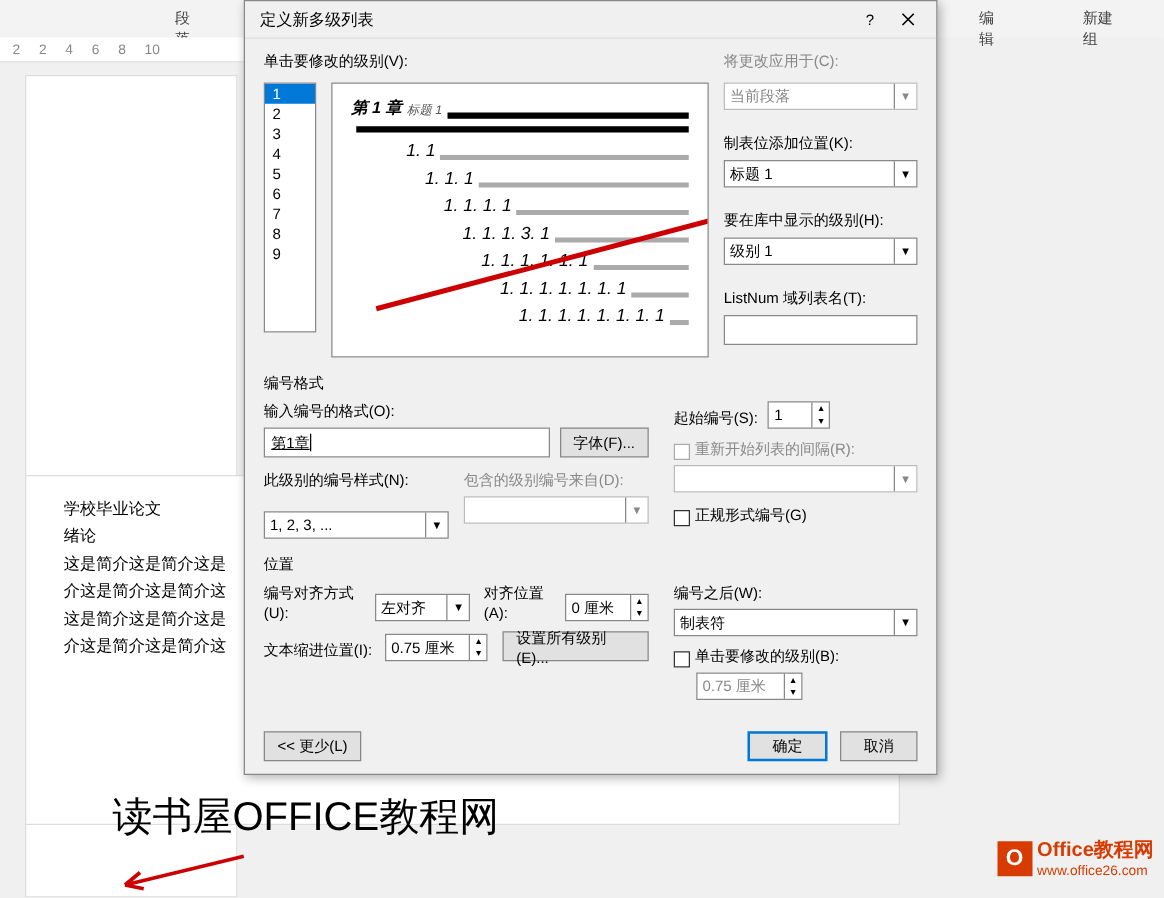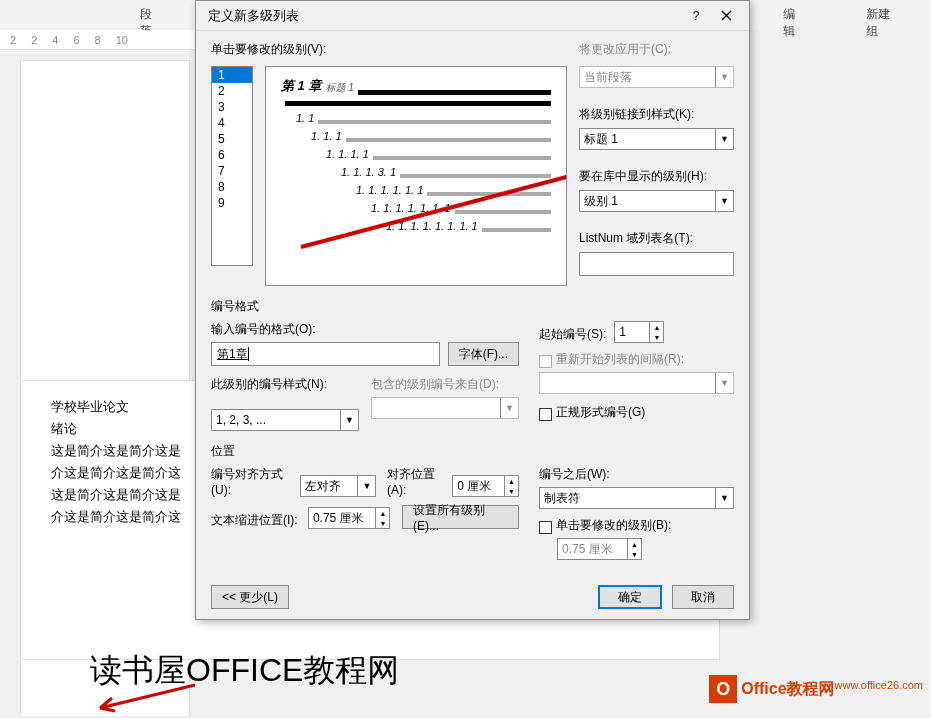--- a/index.html
+++ b/index.html
@@ -26,21 +26,21 @@
     .label { color: #000; }
     .label-dis { color: #888; }
     
     .top-area { display: flex; gap: 12px; }
     .level-list { width: 42px; height: 200px; background: #fff; border: 1px solid #888; overflow-y: scroll; }
     .level-item { padding: 1px 6px; cursor: pointer; }
     .level-item.sel { background: #0078d7; color: #fff; }
     
     .preview { flex: 1; height: 220px; background: #fff; border: 1px solid #888; padding: 10px 15px; position: relative; overflow: hidden; }
     .pv-line { display: flex; align-items: flex-end; margin-bottom: 6px; font-style: italic; }
-    .pv-num { font-size: 11px; white-space: nowrap; }
+    .pv-num { font-size: 14px; white-space: nowrap; margin-left: 29px; }
     .pv-bar { height: 4px; background: #aaa; flex: 1; margin-left: 4px; }
     .pv-bar-dark { height: 5px; background: #000; flex: 1; margin-left: 4px; }
     .pv-head { font-size: 13px; font-weight: bold; }
     .pv-head-sub { font-size: 10px; color: #555; margin-left: 4px; }
     
     .right-col { width: 155px; display: flex; flex-direction: column; gap: 5px; }
     .combo { width: 100%; height: 22px; background: #fff; border: 1px solid #888; display: flex; align-items: center; padding: 0 4px; position: relative; font-size: 12px; }
     .combo-arrow { position: absolute; right: 0; top: 0; width: 18px; height: 100%; border-left: 1px solid #888; display: flex; align-items: center; justify-content: center; font-size: 9px; }
     .combo.dis { color: #888; border-color: #bbb; }
     
@@ -63,25 +63,25 @@
     .check { display: flex; align-items: flex-end; gap: 4px; }
     .checkbox { width: 13px; height: 13px; border: 1px solid #333; background: #fff; }
     .checkbox.dis { border-color: #aaa; }
     
     .pos-area { display: flex; gap: 20px; }
     .pos-left { flex: 1; }
     .pos-right { width: 195px; }
     
     .footer { margin-top: auto; display: flex; justify-content: space-between; align-items: center; padding-top: 15px; }
     
-    .watermark1 { position: absolute; bottom: 25px; left: 90px; font-size: 32px; color: #000; font-weight: 300; z-index: 50; }
+    .watermark1 { position: absolute; bottom: 42px; left: 90px; font-size: 32px; color: #000; font-weight: 300; z-index: 50; }
     .wm-arrow { position: absolute; bottom: 5px; left: 90px; color: #cc0000; }
     .watermark2 { position: absolute; bottom: 15px; right: 8px; display: flex; align-items: center; z-index: 50; }
     .wm-icon { width: 28px; height: 28px; background: #d83b01; display: flex; align-items: center; justify-content: center; color: #fff; font-size: 18px; font-weight: bold; margin-right: 4px; }
-    .wm-text { display: flex; flex-direction: row; }
+    .wm-text { display: flex; flex-direction: column; }
     .wm-t1 { color: #d83b01; font-size: 16px; font-weight: bold; }
     .wm-t2 { color: #d83b01; font-size: 11px; }
     .cursor-mark { display: inline-block; border-right: 1px solid #000; height: 14px; vertical-align: middle; }
     .underline { text-decoration: underline; }
   </style>
 </head>
 <body>
 
 <div class="bg-top">
   <div class="ribbon-group" style="margin-left:110px">段落</div>
@@ -188,21 +188,21 @@
           <line x1="370" y1="0" x2="10" y2="95" stroke="#cc0000" stroke-width="4" marker-start="url(#ah)"></line>
         </svg>
       </div>
 
       <div class="right-col">
         <div class="combo dis">
             <span>当前段落</span>
             <span class="combo-arrow">▼</span>
           </div>
         <div style="height:8px"></div>
-        <span class="label">将级别链接到样式(K):</span>
+        <span class="label">制表位添加位置(K):</span>
         <div class="combo">
             <span>标题 1</span>
             <span class="combo-arrow">▼</span>
           </div>
         <div style="height:8px"></div>
         <span class="label">要在库中显示的级别(H):</span>
         <div class="combo">
             <span>级别 1</span>
             <span class="combo-arrow">▼</span>
           </div>

